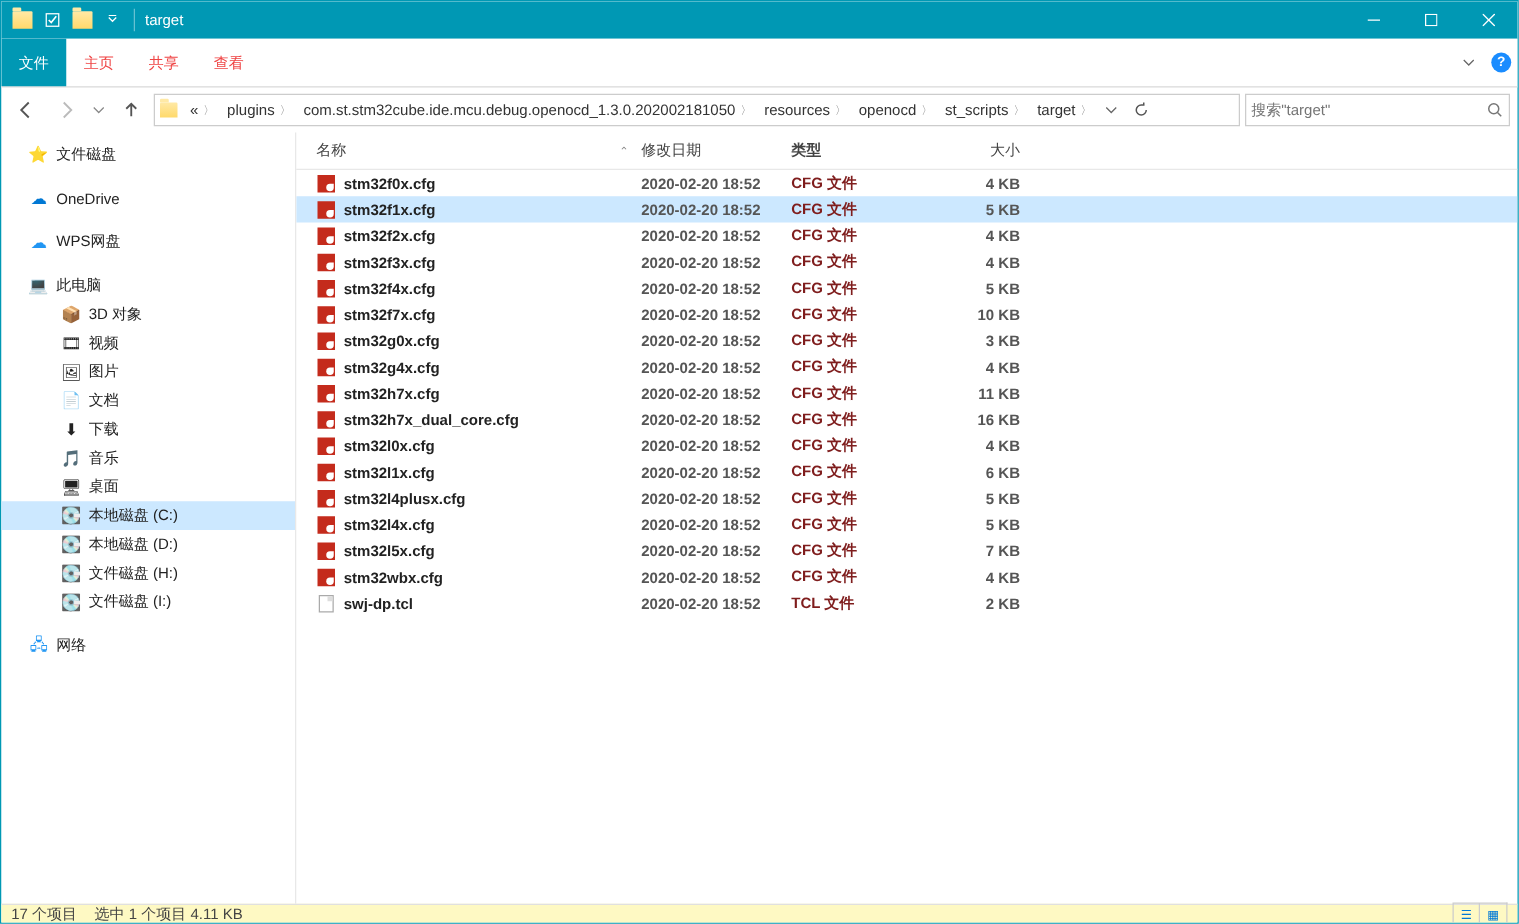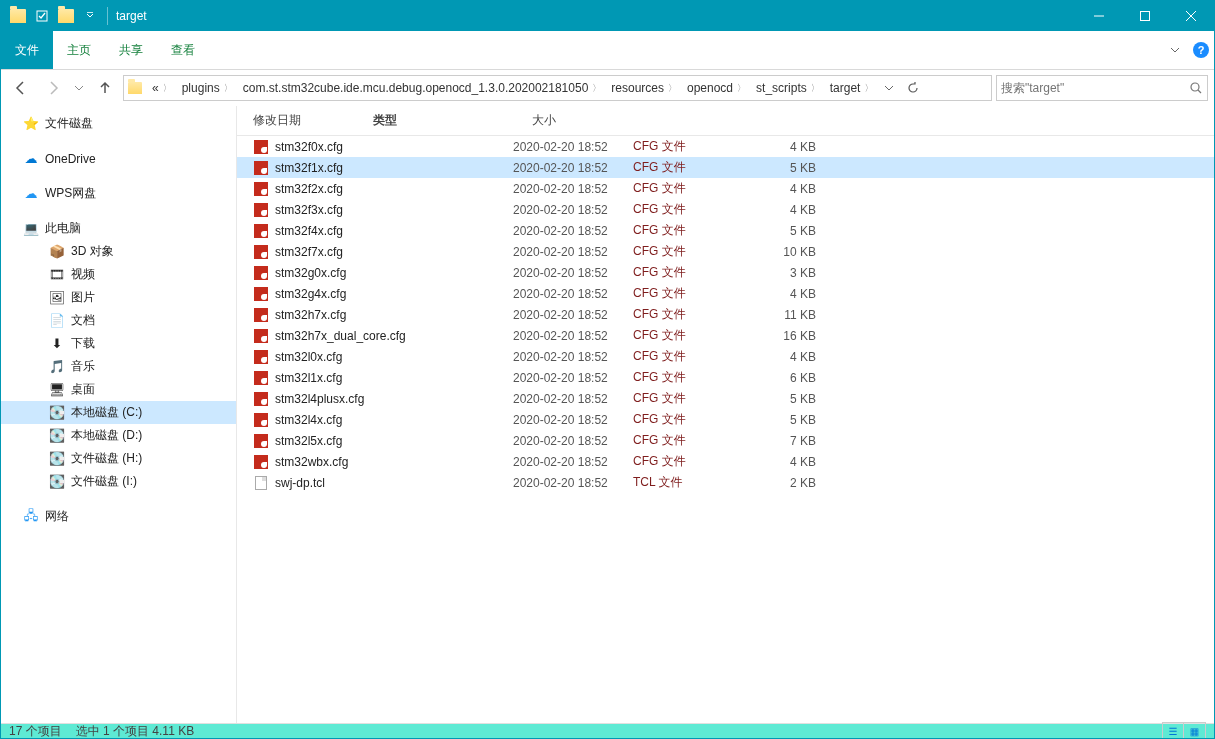--- a/index.html
+++ b/index.html
@@ -9,21 +9,21 @@
 .titlebar .qat { display: flex; align-items: center; gap: 2px; padding: 0 2px; }
 .titlebar .qat-item { width: 22px; height: 22px; display: flex; align-items: center; justify-content: center; }
 .folder-icon { width: 16px; height: 14px; background: linear-gradient(#ffe9a6,#ffd96b); border-radius: 1px 1px 0 0; position: relative; }
 .folder-icon::before { content:""; position:absolute; top:-3px; left:0; width:7px; height:3px; background:#ffe9a6; border-radius:1px 1px 0 0;}
 .titlebar .divider { width: 1px; height: 18px; background: rgba(255,255,255,0.4); margin: 0 4px; }
 .titlebar .title { flex: 1; padding-left: 4px; font-size: 12px; }
 .titlebar .win-controls { display: flex; }
 .titlebar .win-btn { width: 46px; height: 30px; display: flex; align-items: center; justify-content: center; color: #fff; }
 
 .ribbon { height: 39px; background: #fff; border-bottom: 1px solid #d9d9d9; display: flex; align-items: stretch; }
-.ribbon .tab { padding: 0 14px; display: flex; align-items: center; font-size: 12px; color: #15803d; }
+.ribbon .tab { padding: 0 14px; display: flex; align-items: center; font-size: 12px; color: #ef4444; }
 .ribbon .tab.active { background: #0098b4; color: #fff; }
 .ribbon .spacer { flex: 1; }
 .ribbon .rbtn { width: 26px; display: flex; align-items: center; justify-content: center; color: #666; }
 .help-icon { width:16px; height:16px; border-radius:50%; background:#1a8cff; color:#fff; font-size:11px; display:flex; align-items:center; justify-content:center; font-weight:bold;}
 
 .addressbar { height: 36px; display: flex; align-items: center; padding: 4px 6px; gap: 4px; }
 .navbtn { width: 28px; height: 28px; display:flex; align-items:center; justify-content:center; color:#999; }
 .navbtn.enabled { color:#555; }
 .addr-container { flex: 1; height: 26px; border: 1px solid #ccc; display: flex; align-items: center; overflow: hidden; }
 .addr-container .folder-mini { width:22px; display:flex; align-items:center; justify-content:center; }
@@ -45,33 +45,33 @@
 
 .content { flex:1; display:flex; flex-direction:column; }
 .columns { height: 30px; border-bottom: 1px solid #e8e8e8; display:flex; align-items:center; padding-left: 16px; color:#444; font-size:12px; }
 .col-name { width: 260px; display:flex; align-items:center; gap:80px;}
 .col-date { width: 120px; }
 .col-type { width: 115px; font-weight: bold; }
 .col-size { width: 68px; text-align:right; }
 .sort-ind { text-align:center; color:#888; font-size:9px; margin-left:auto; margin-right:10px;}
 
 .filelist { flex:1; overflow-y:auto; }
-.row { height: 21px; display:flex; align-items:center; padding-left: 16px; font-size:12px; color:#222;}
+.row { height: 21px; display:flex; align-items:center; padding-left: 16px; font-size:12px; color:#222;font-weight:bold;}
 .row.selected { background:#cce8ff; }
 .row .ficn { width:16px; height:16px; margin-right:6px; display:flex; align-items:center; justify-content:center;}
 .cfg-icon { width:14px; height:14px; background:#c42b1c; position:relative;}
 .cfg-icon::after{content:"";position:absolute;right:1px;bottom:1px;width:6px;height:6px;background:#fff;border-radius:50% 0 50% 50%;}
 .tcl-icon { width:12px; height:14px; border:1px solid #aaa; background:#fff; position:relative;}
 .tcl-icon::before{content:"";position:absolute;top:0;right:0;width:4px;height:4px;background:#ddd;}
 .row .fname { width: 238px; }
 .row .fdate { width: 120px; color:#555;}
 .row .ftype { width: 115px; color:#7f1d1d;}
 .row .fsize { width: 68px; text-align:right; color:#555;}
 
-.statusbar { height: 16px; border-top: 1px solid #e0e0e0; display:flex; align-items:center; padding: 0 8px; font-size:12px; color:#444; gap:14px; background:#5eead4;}
+.statusbar { height: 16px; border-top: 1px solid #e0e0e0; display:flex; align-items:center; padding: 0 8px; font-size:12px; color:#444; gap:14px; background:#fef9c3;}
 .statusbar .sp { flex:1; }
 .statusbar .viewbtn { width:22px; height:20px; border:1px solid #ccc; display:flex; align-items:center; justify-content:center; font-size:10px; color:#0078d7;}
 .statusbar .viewbtn:last-child{ border-left:none; }
 
 svg { display:block; }
 </style>
 </head>
 <body>
 
 <div class="titlebar">
@@ -281,20 +281,24 @@
       </div>
     <div class="nav-gap"></div>
     <div class="nav-item">
         <span class="nicon" style="color:#2196f3">🖧</span>
         <span>网络</span>
       </div>
   </div>
 
   <div class="content">
     <div class="columns">
+      <div class="col-name">
+          <span>名称</span>
+          <span class="sort-ind">⌃</span>
+        </div>
       <div class="col-date">修改日期</div>
       <div class="col-type">类型</div>
       <div class="col-size">大小</div>
     </div>
     <div class="filelist" id="filelist">
         <div class="row">
           <span class="ficn">
             <div class="cfg-icon"></div>
           </span>
     <span class="fname">stm32f0x.cfg</span>

